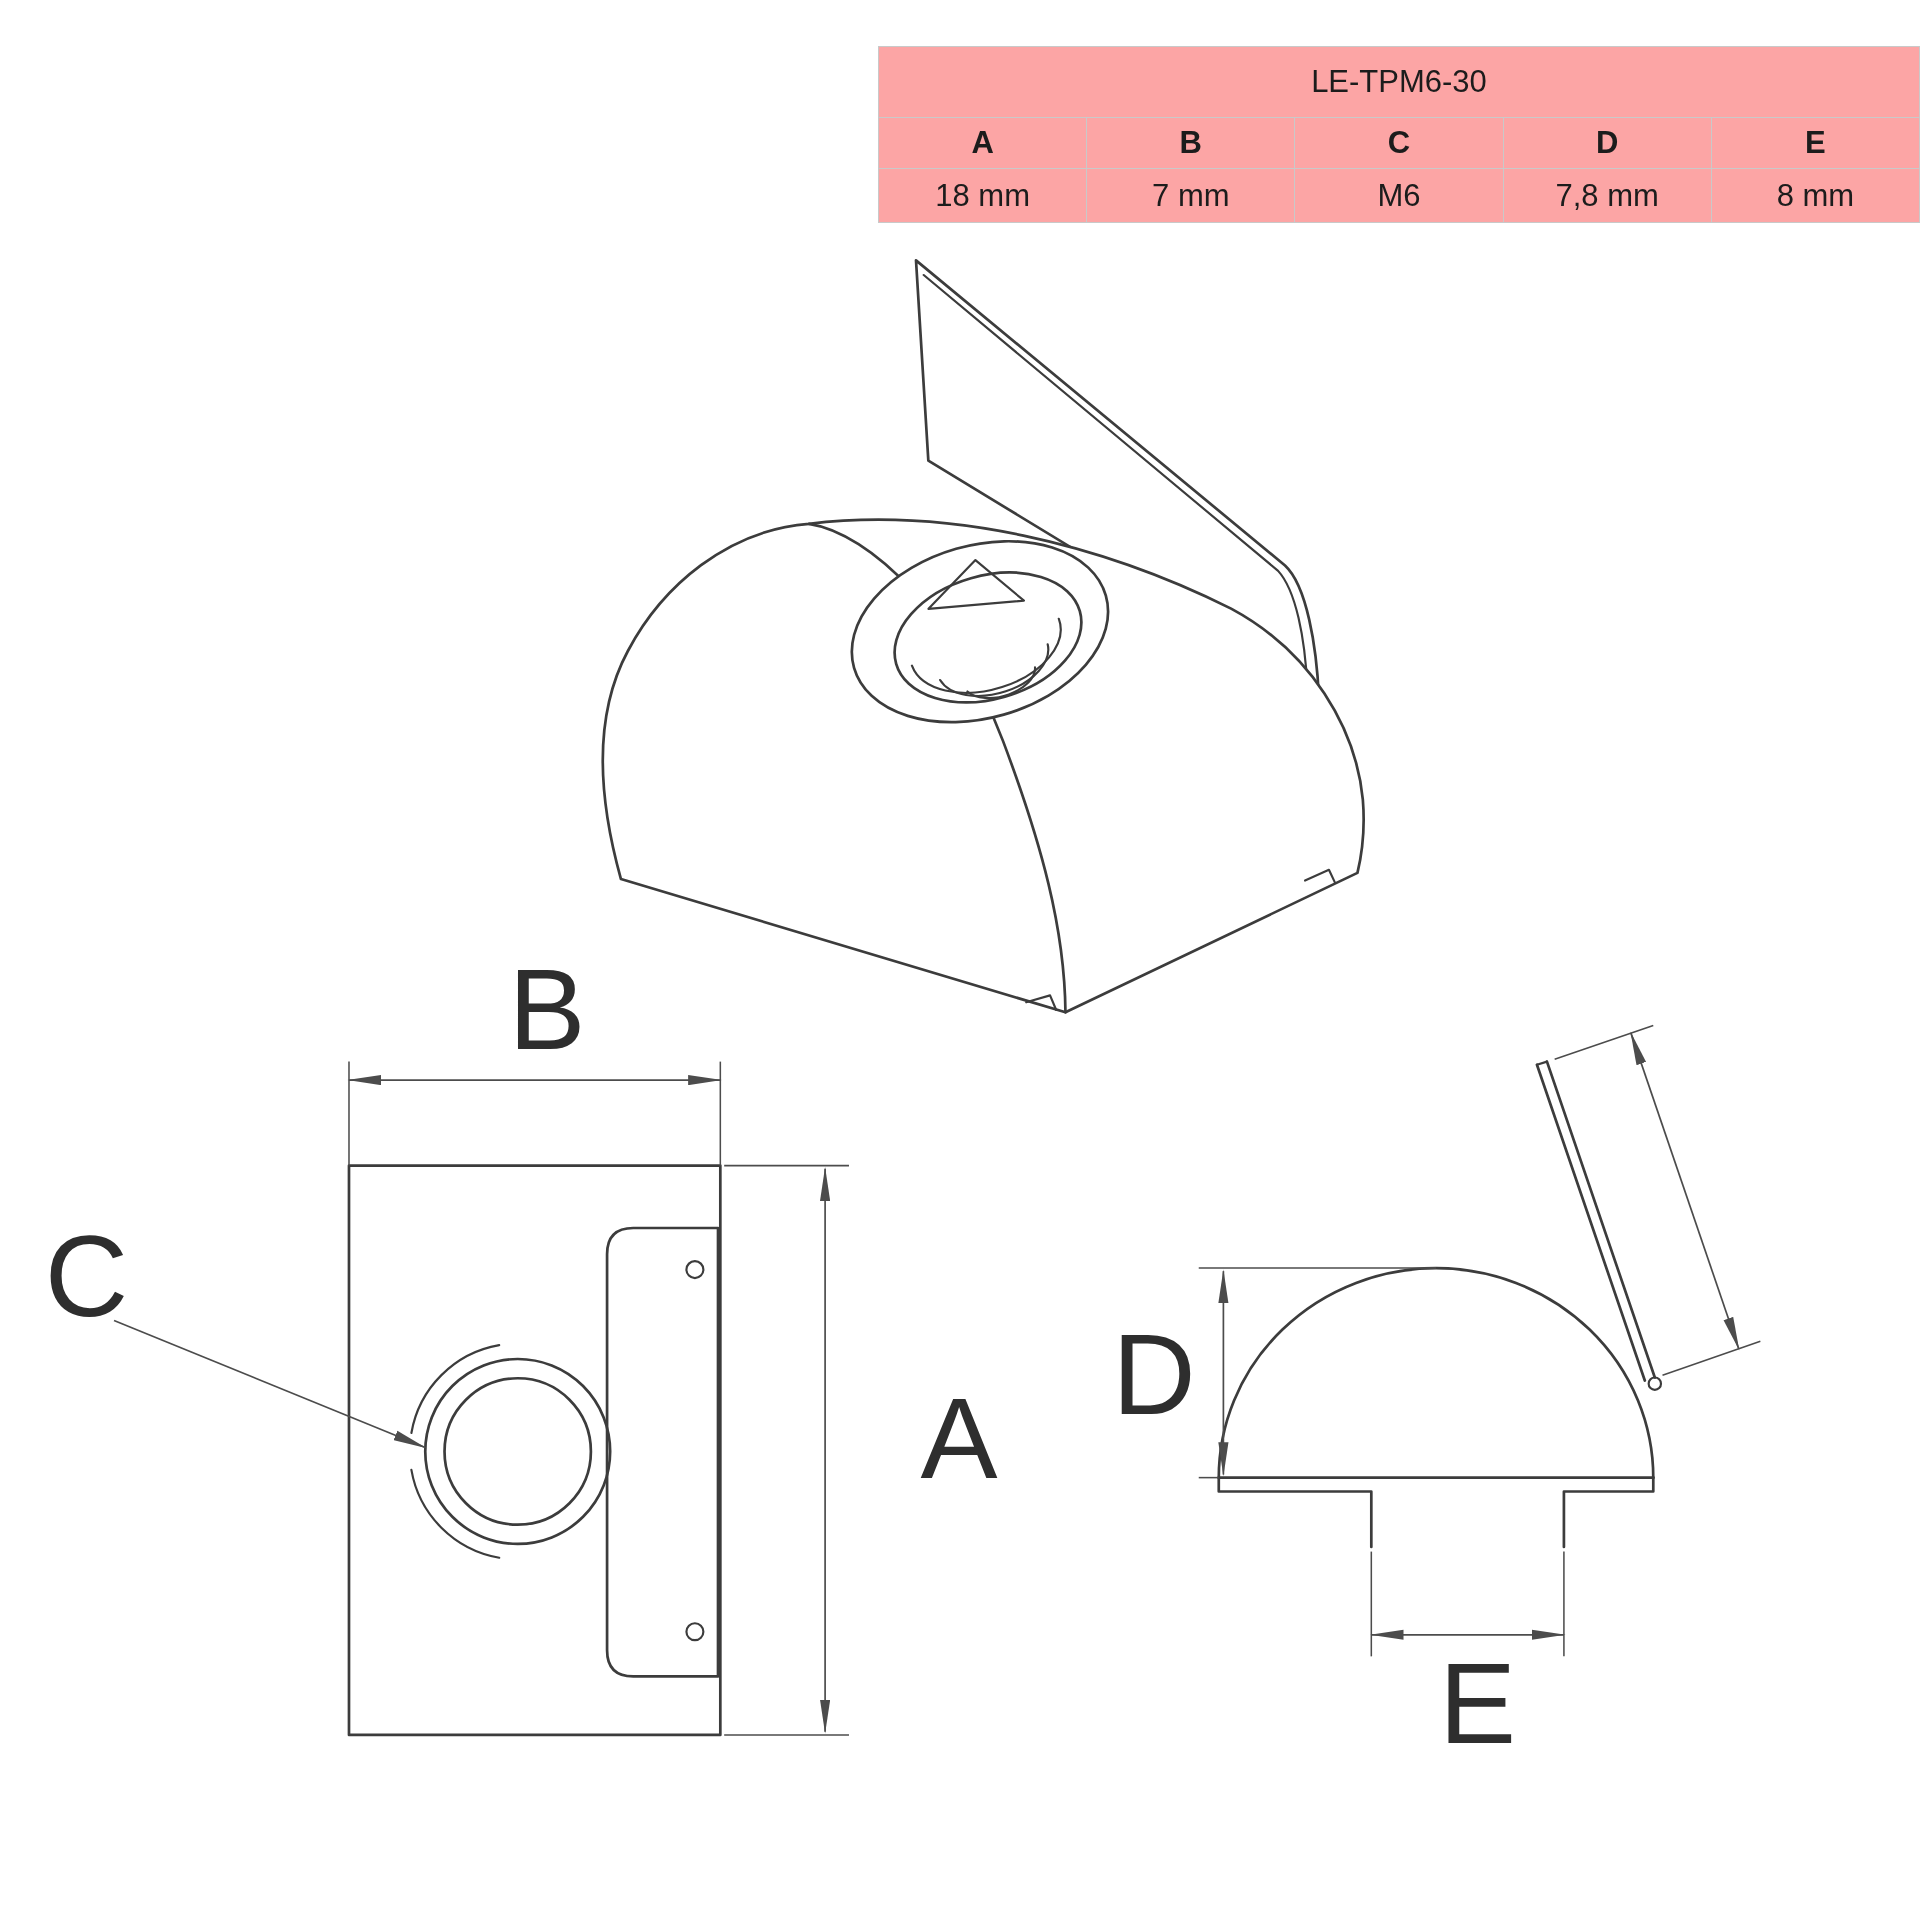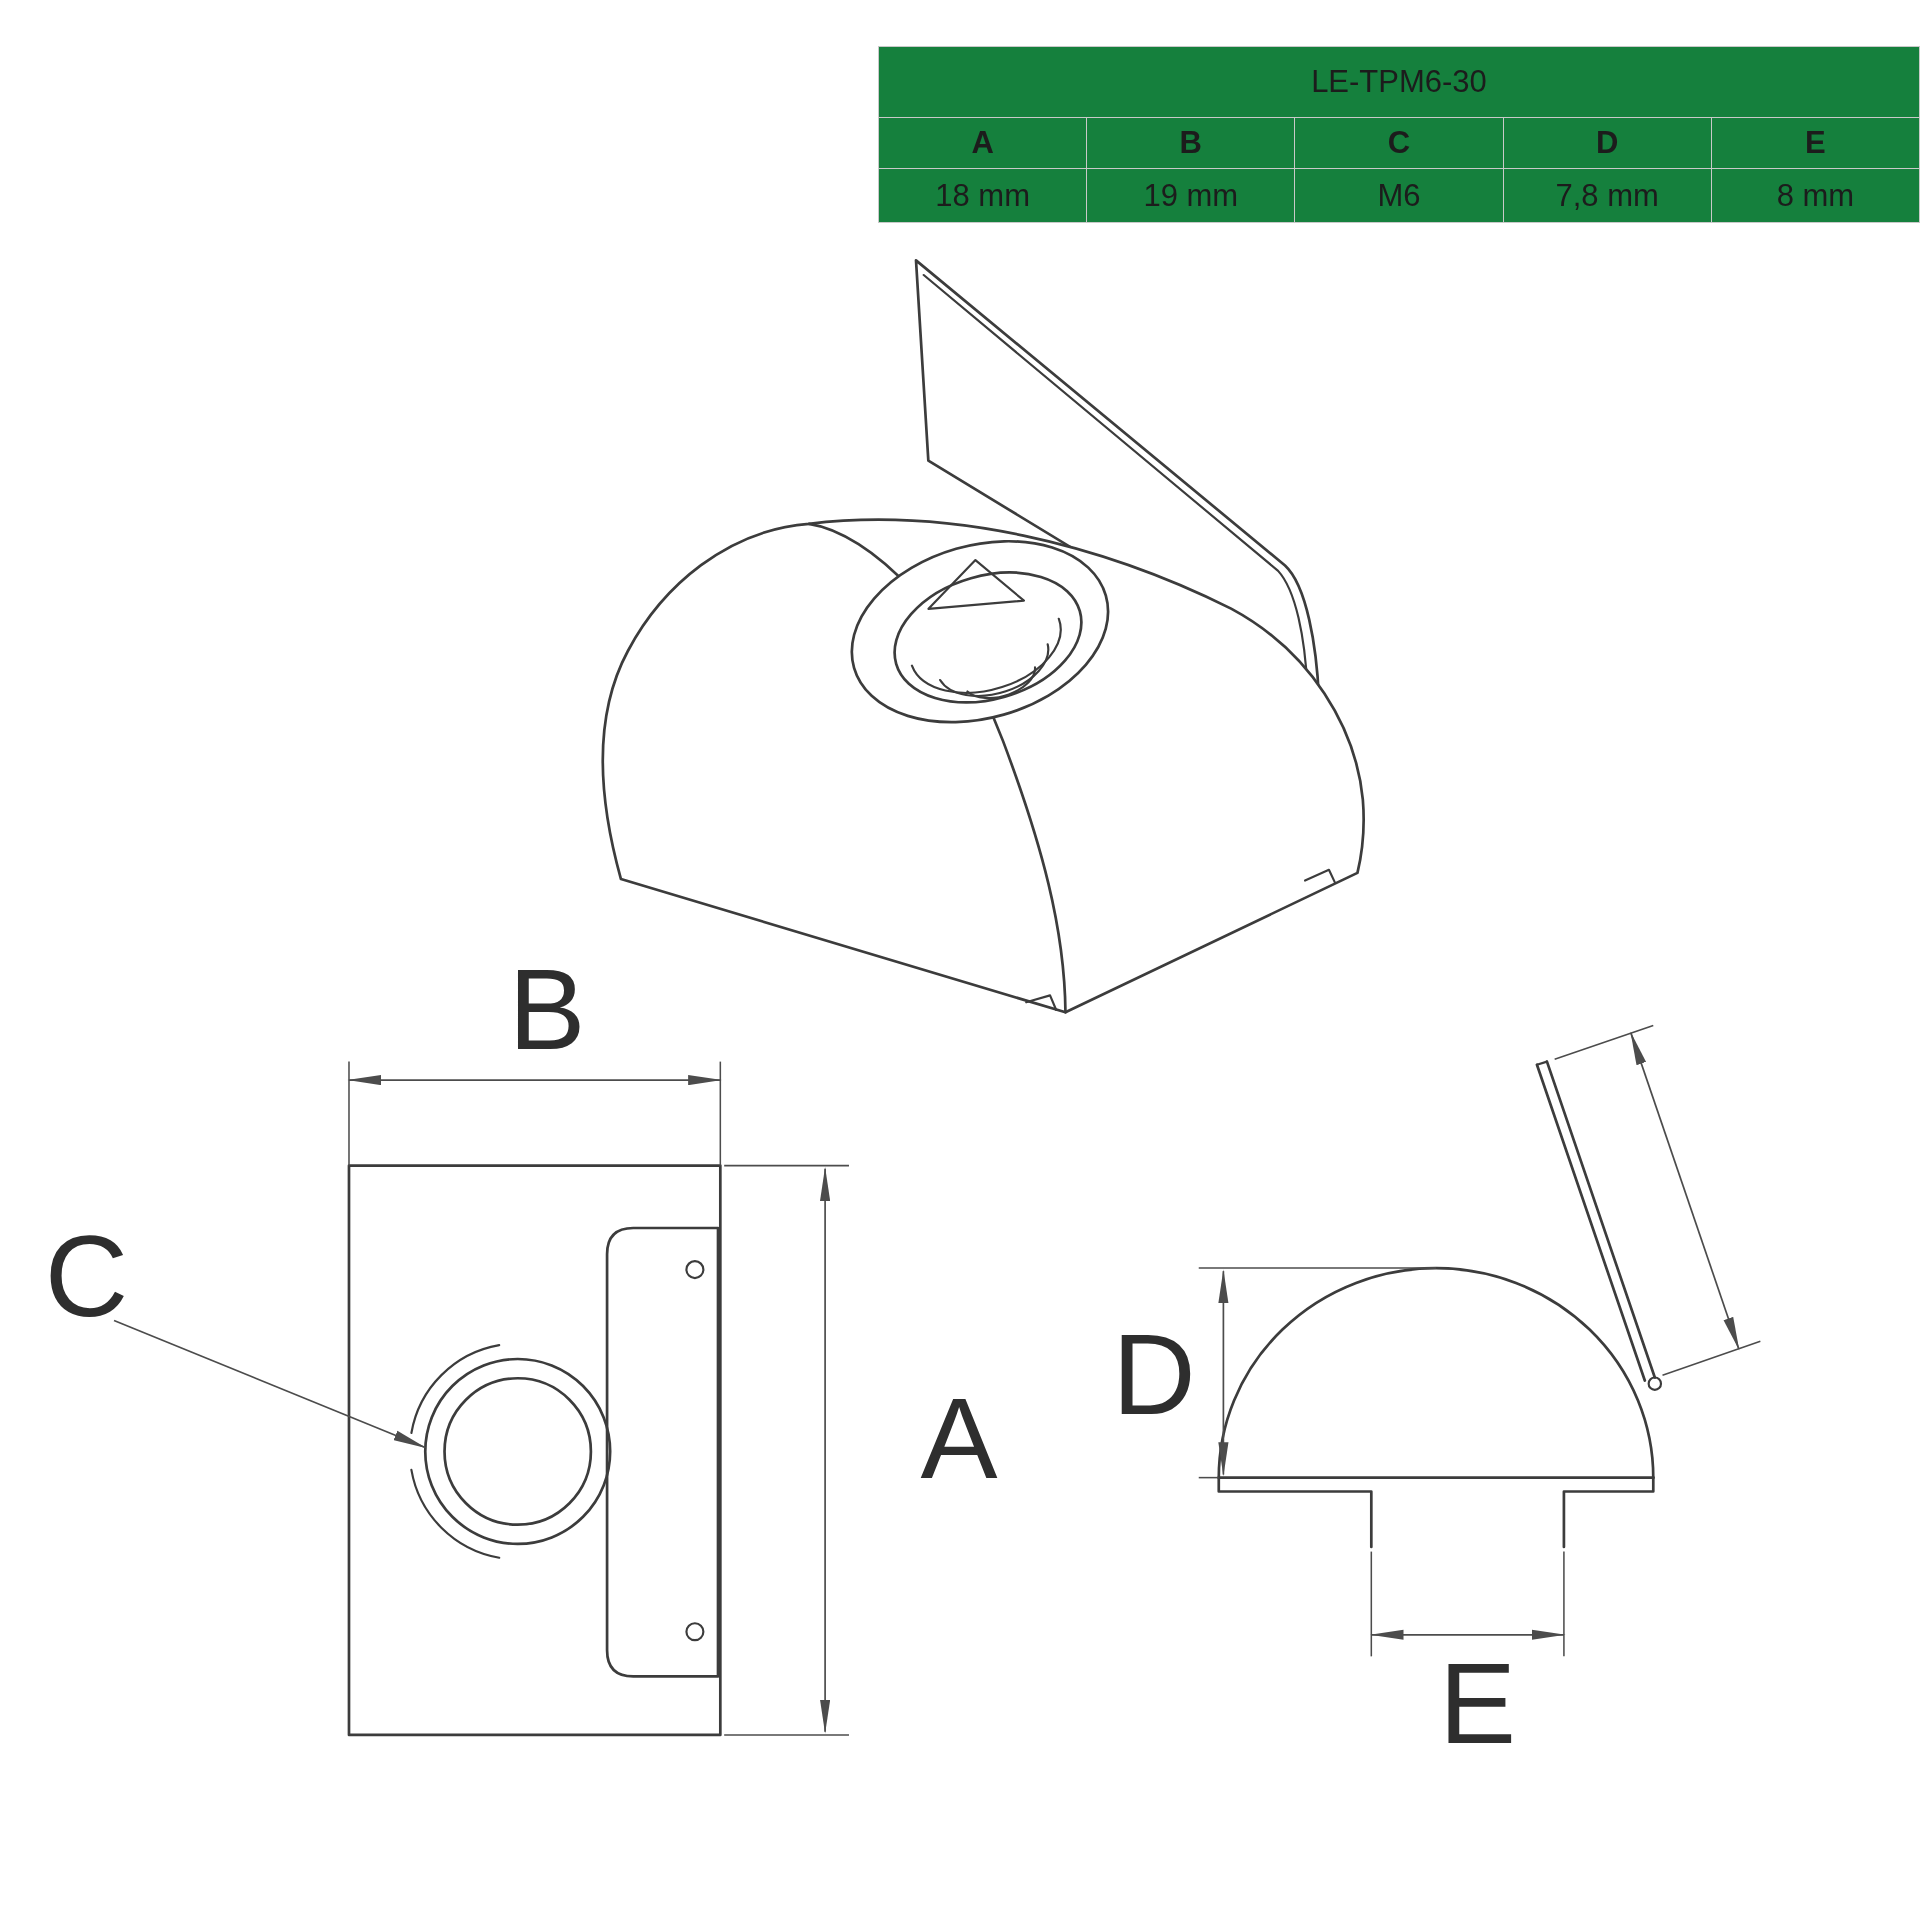--- a/index.html
+++ b/index.html
@@ -7,21 +7,21 @@
   body { background:#ffffff; font-family:"Liberation Sans", sans-serif; position:relative; overflow:hidden; }
   .stage { position:absolute; left:0; top:0; width:1926px; height:1926px; }
 
   
   .spec-table {
     position:absolute; left:878px; top:46px; width:1042px;
     border-collapse:collapse; table-layout:fixed; color:#1c1c1c;
   }
   .spec-table td, .spec-table th {
     border:1.5px solid #c9c9c9; text-align:center; vertical-align:middle;
-    font-size:31px; background:#15803d;
+    font-size:31px; background:#fca5a5;
   }
   .spec-table .title-cell { height:71px; font-weight:400; }
   .spec-table th { height:51px; font-weight:700; }
   .spec-table td.val { height:54px; font-weight:400; }
 
   
   svg.drawing { position:absolute; left:0; top:0; }
   .ln   { fill:none; stroke:#3c3c3c; stroke-width:3.5; stroke-linecap:round; stroke-linejoin:round; }
   .ln2  { fill:none; stroke:#3c3c3c; stroke-width:2.8; stroke-linecap:round; stroke-linejoin:round; }
   .solid { fill:#ffffff; stroke:#3c3c3c; stroke-width:3.5; stroke-linejoin:round; }
@@ -41,21 +41,21 @@
     </tr>
     <tr>
       <th>A</th>
       <th>B</th>
       <th>C</th>
       <th>D</th>
       <th>E</th>
     </tr>
     <tr>
       <td class="val">18 mm</td>
-      <td class="val">19 mm</td>
+      <td class="val">7 mm</td>
       <td class="val">M6</td>
       <td class="val">7,8 mm</td>
       <td class="val">8 mm</td>
     </tr>
   </tbody>
     </table>
 
   <svg class="drawing" width="1926" height="1926" viewBox="0 0 2500 2500">
     <defs>
       <marker id="arrow" viewBox="0 0 20 6" markerWidth="44" markerHeight="14" refX="19" refY="3" orient="auto-start-reverse" markerUnits="userSpaceOnUse">

